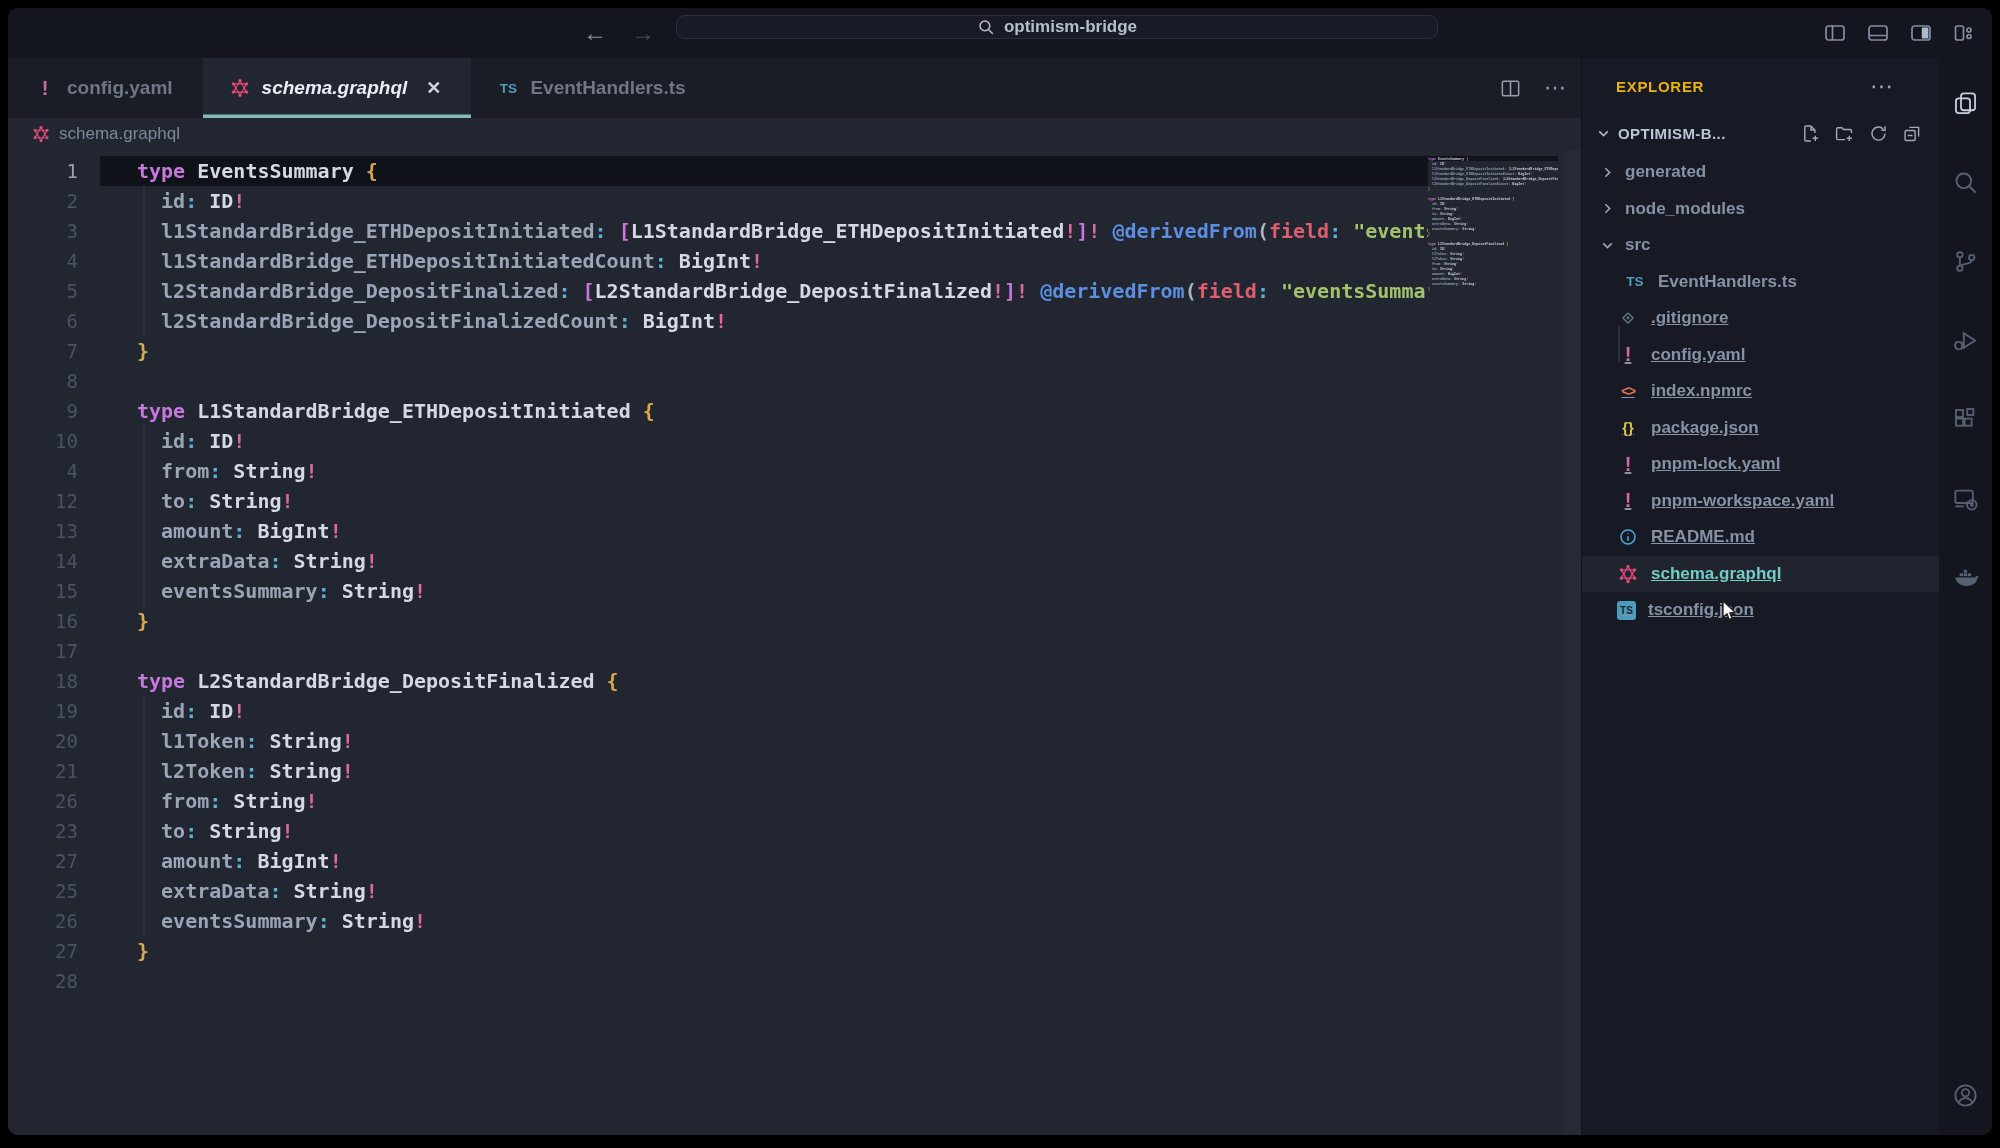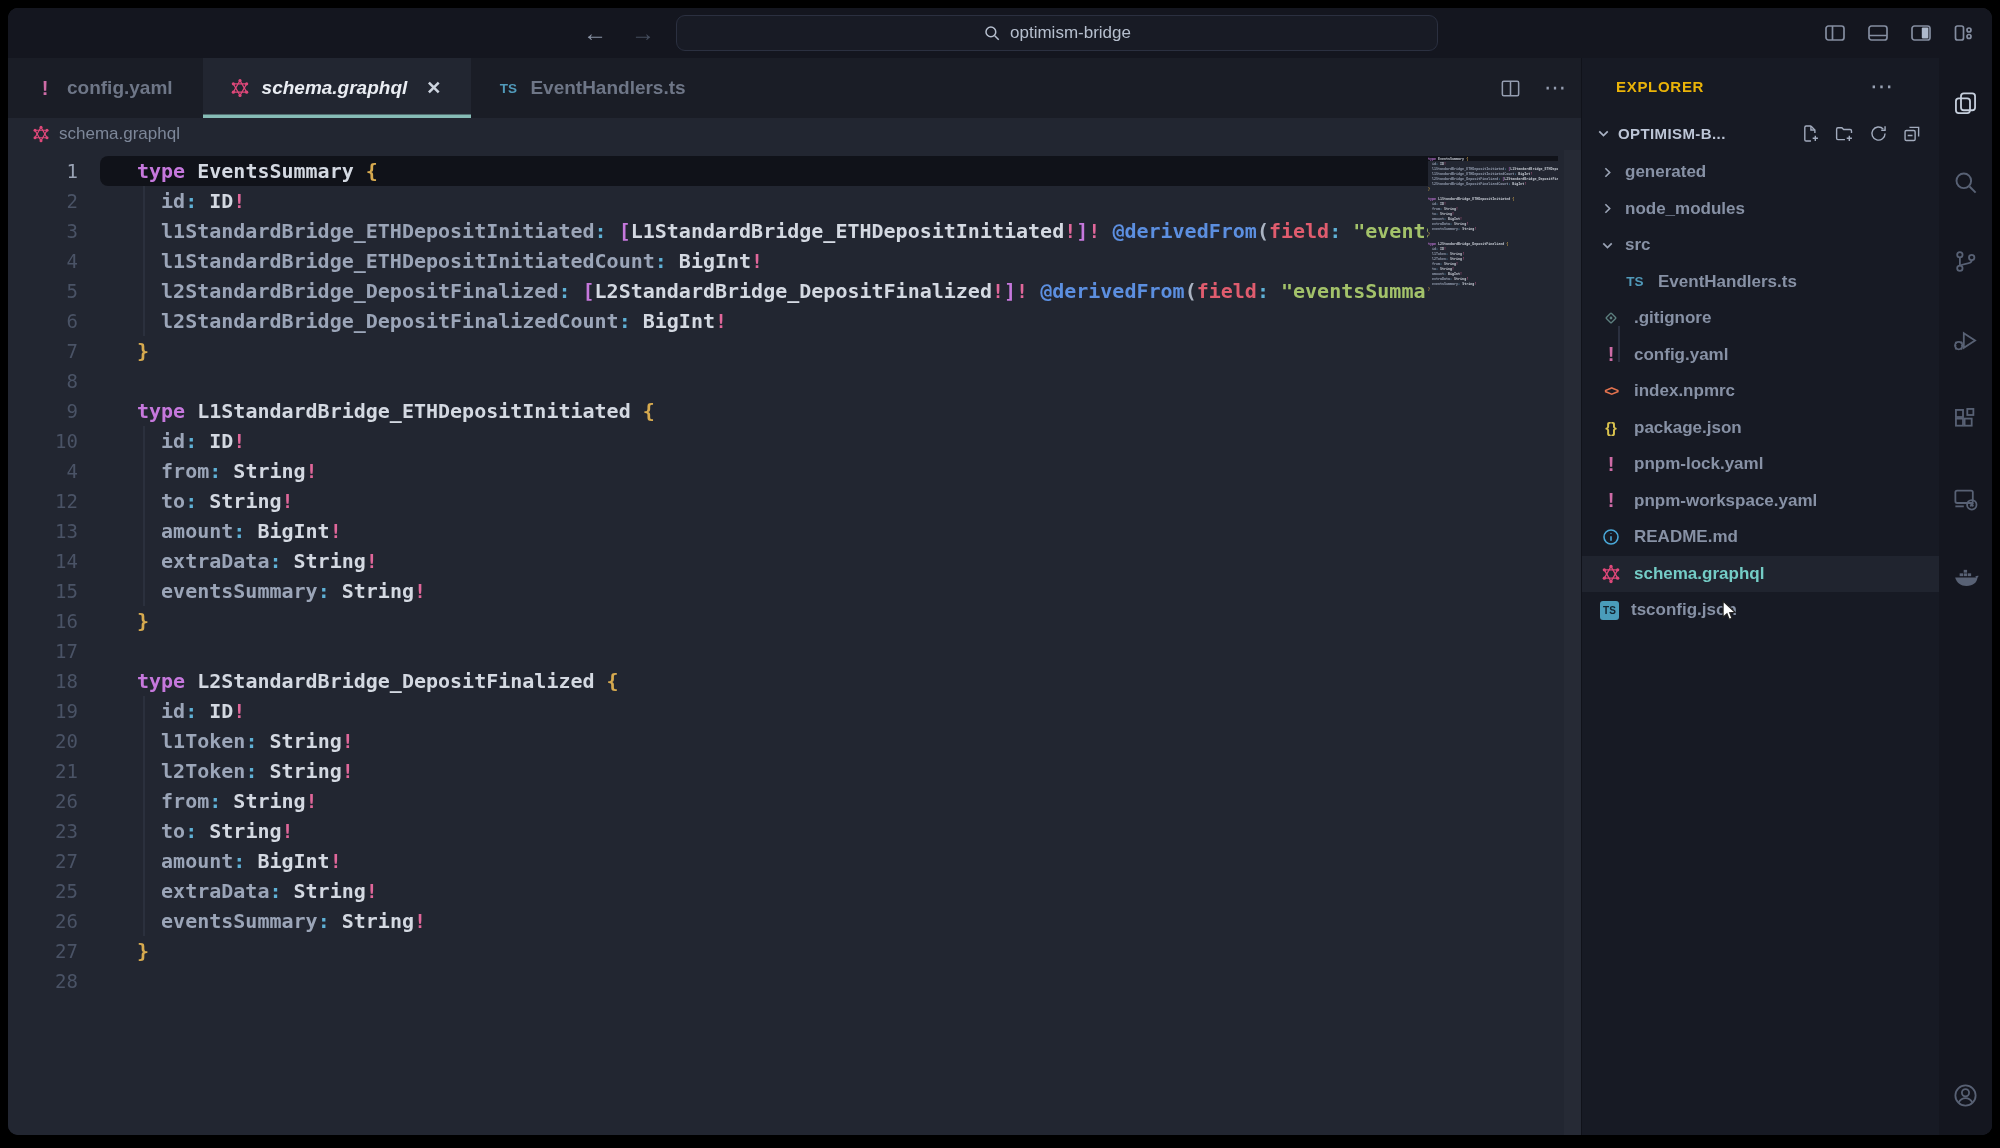--- a/index.html
+++ b/index.html
@@ -6,24 +6,24 @@
   body { background:#000; font-family:"Liberation Sans", sans-serif; }
   .frame { position:relative; width:2000px; height:1148px; background:#000; overflow:hidden; }
   .app { position:absolute; left:8px; top:8px; width:1984px; height:1127px;
          background:#222631; border-radius:10px; overflow:hidden;
          display:flex; flex-direction:column; }
 
   
   .titlebar { position:relative; flex:none; height:50px; background:#14161f; }
   .nav { position:absolute; left:575px; top:0; height:100%; display:flex; align-items:center; gap:24px; font-size:24px; }
   .nav-back { color:#8a93a5; } .nav-fwd { color:#454d5d; }
-  .searchbox { position:absolute; left:668px; top:7px; width:762px; height:36px;
+  .searchbox { position:absolute; left:668px; top:7px; width:762px; height:24px;
                background:#181b25; border:1px solid #2b3040; border-radius:9px;
                display:flex; align-items:center; justify-content:center; gap:9px;
-               color:#b6bfce; font-size:17px; font-weight:normal; }
+               color:#b6bfce; font-size:17px; font-weight:bold; }
   .layout-icons { position:absolute; right:16px; top:0; height:100%; display:flex; align-items:center; gap:19px; color:#848da0; }
   .layout-icons svg { width:24px; height:24px; }
 
   
   .main { flex:1; display:flex; min-height:0; }
 
   
   .editor-region { width:1573px; flex:none; display:flex; flex-direction:column; background:#222631; }
   .tabbar { position:relative; flex:none; height:60px; background:#1a1d26; display:flex; align-items:stretch; }
   .tab { display:flex; align-items:center; gap:11px; padding:0 30px 0 26px;
@@ -36,21 +36,21 @@
   .editor-actions .dots { font-size:22px; letter-spacing:1px; }
 
   .breadcrumb { flex:none; height:32px; display:flex; align-items:center; gap:9px; padding-left:24px;
                 font-size:17px; color:#7d8799; }
 
   .code-area { position:relative; flex:1; overflow:hidden; padding-top:6px;
                font-family:"DejaVu Sans Mono", monospace; }
   .code-line { display:flex; height:30px; line-height:30px; font-size:20px; font-weight:bold; white-space:pre; }
   .ln { flex:none; width:92px; text-align:right; padding-right:22px; color:#4a5366;
         font-weight:normal; font-size:19px; }
-  .lc { flex:1; min-width:0; overflow:hidden; padding-left:37px; color:#aab3c2;border-radius:8px; }
+  .lc { flex:1; min-width:0; overflow:hidden; padding-left:37px; color:#aab3c2; }
   .code-line.active .ln { color:#9aa3b5; }
   .code-line.active .lc { background:linear-gradient(to right,#101219 0,#101219 1328px,transparent 1328px); }
 
   .tok-kw    { color:#c678dd; }
   .tok-name  { color:#d4d9e2; }
   .tok-fld   { color:#9ba5b8; }
   .tok-col   { color:#5fb0d5; }
   .tok-bang  { color:#e0679a; }
   .tok-brace { color:#d7aa4f; }
   .tok-brk   { color:#c678dd; }
@@ -82,21 +82,21 @@
   .project-row { height:38px; display:flex; align-items:center; padding:0 16px 0 13px;
                  color:#bcc5d6; font-weight:bold; font-size:15px; letter-spacing:0.4px; }
   .project-row .chev { width:17px; height:17px; margin-right:6px; color:#aab3c5; flex:none; }
   .project-label { flex:1; white-space:nowrap; overflow:hidden; }
   .proj-actions { display:flex; gap:13px; color:#a2abbd; }
   .proj-actions svg { width:21px; height:21px; }
 
   .tree { padding-top:2px; }
   .trow { height:36.5px; display:flex; align-items:center; font-size:17px; font-weight:bold; color:#8791a5; }
   .trow-folder { padding-left:17px; }
-  .trow-file   { padding-left:18px; }
+  .trow-file   { padding-left:35px;text-decoration:underline; }
   .trow-child  { padding-left:42px; }
   .trow .chev { width:17px; height:17px; margin-right:9px; color:#9aa3b5; flex:none; }
   .trow .flabel { margin-left:12px; white-space:nowrap; }
   .trow-folder .flabel { margin-left:0; }
   .trow.selected { background:#20242f; color:#74ccc6; }
   .tree-guide { position:absolute; left:36px; top:268px; width:1.5px; height:36px; background:#2b3040; }
 
   .fic { width:22px; height:22px; display:inline-flex; align-items:center; justify-content:center;
          flex:none; font-weight:bold; font-style:normal; }
   .fic svg { width:20px; height:20px; }

